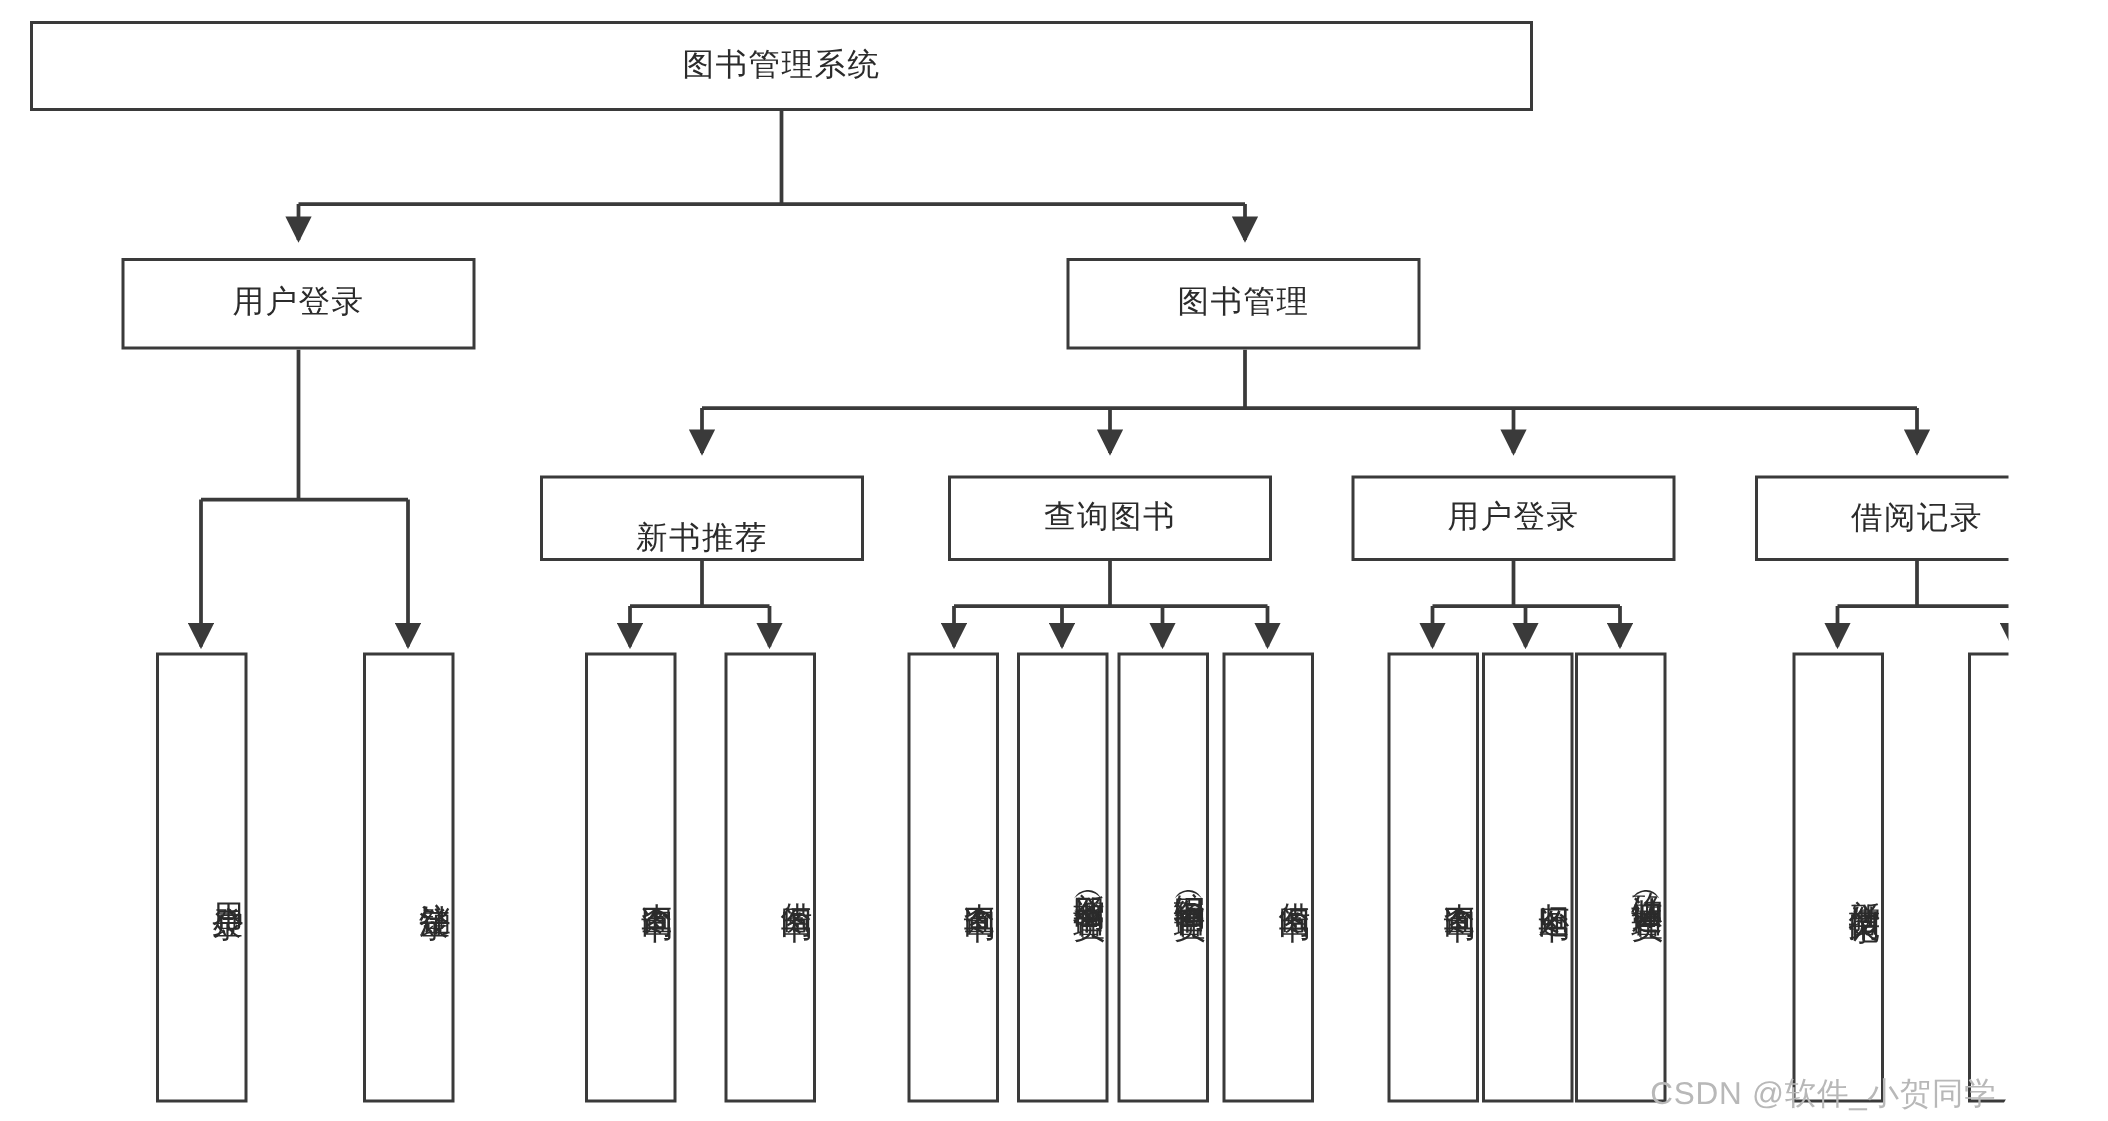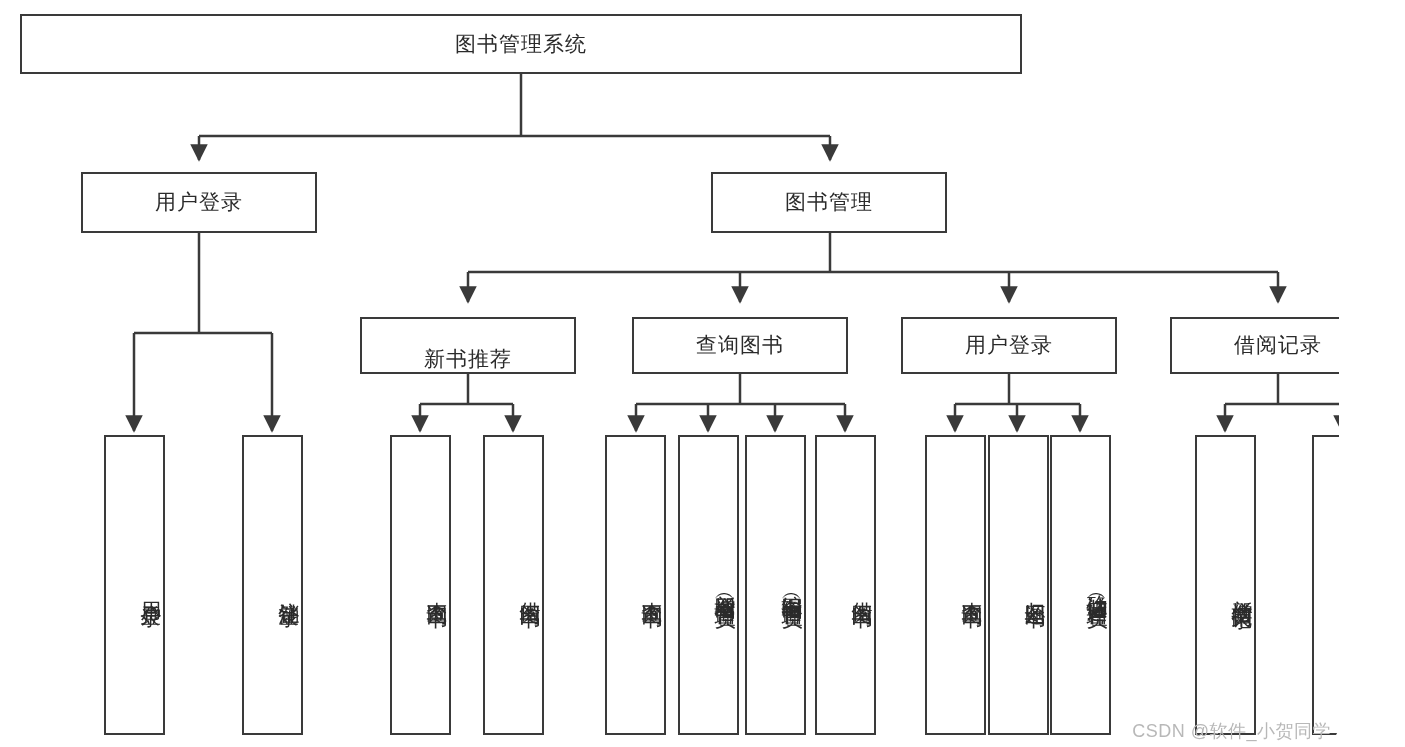--- a/index.html
+++ b/index.html
@@ -54,21 +54,21 @@
     align-items: flex-start;
     padding-top: 4px;
   }
   .node-label {
     display: block;
   }
   #watermark {
     position: absolute;
     right: 8px;
     bottom: 4px;
-    font-size: 18px;
+    font-size: 21px;
     color: #b8b8b8;
     letter-spacing: 0.5px;
     white-space: nowrap;
     pointer-events: none;
   }
 </style>
 </head>
 <body>
 
 <div id="diagram-root">

